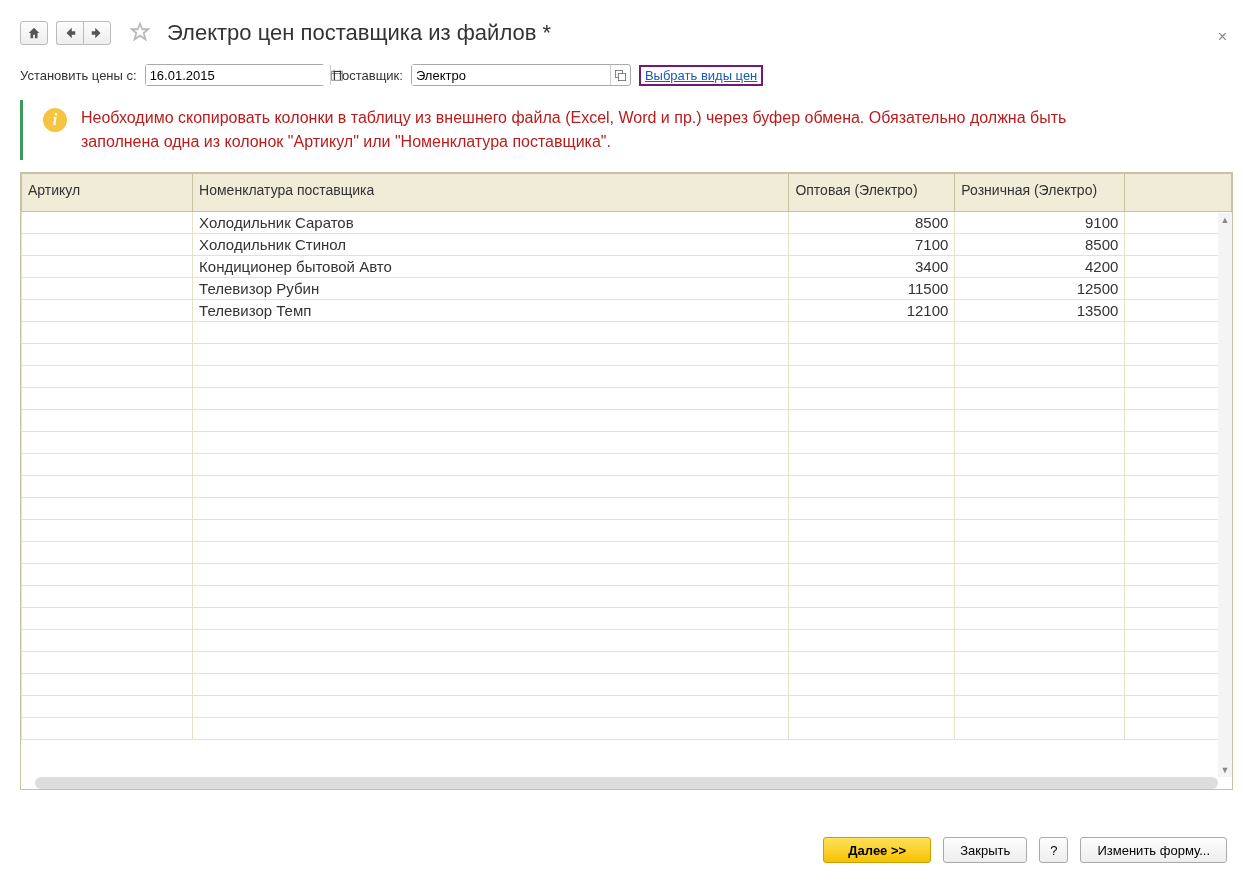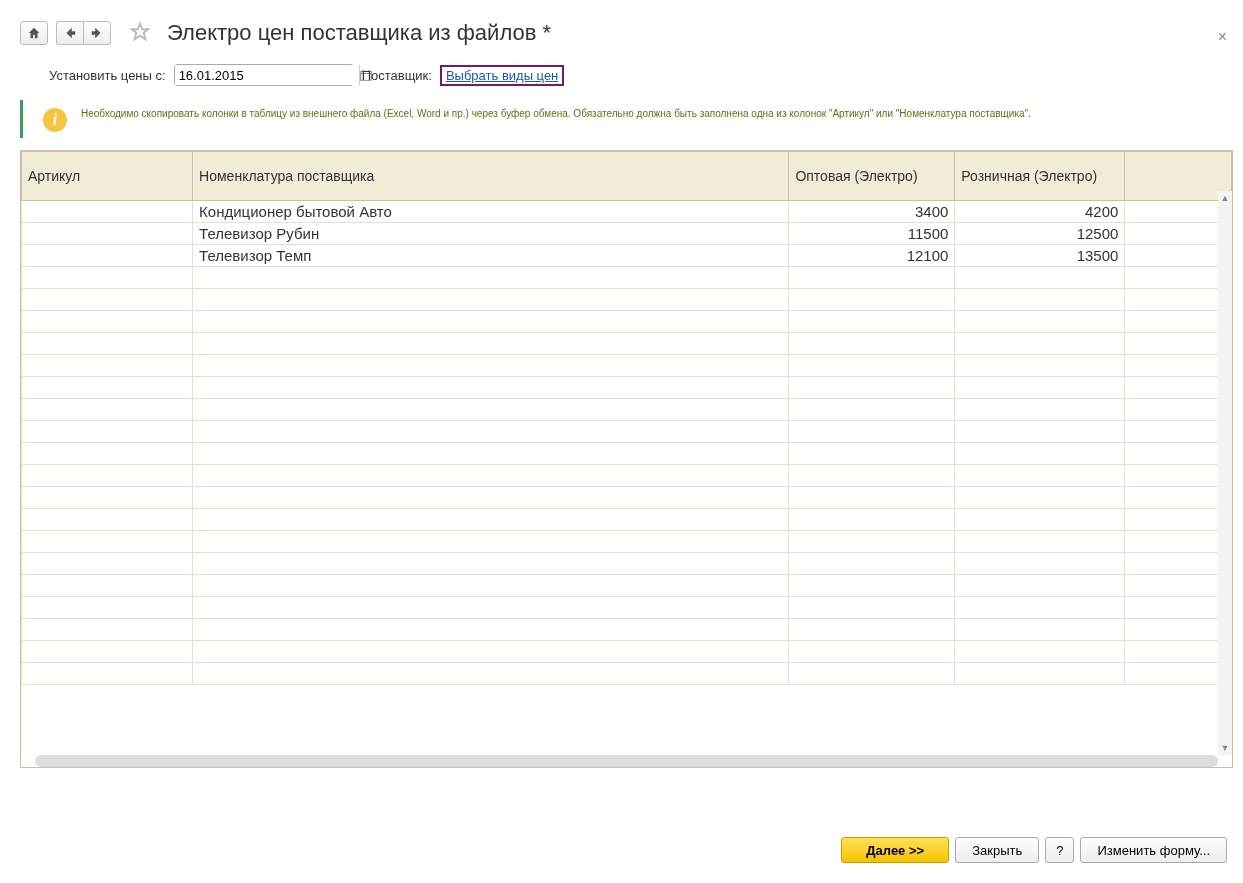--- a/index.html
+++ b/index.html
@@ -49,21 +49,20 @@
     right: 16px;
     font-size: 16px;
     color: #888;
     cursor: pointer;
   }
   .params-row {
     display: flex;
     align-items: center;
     gap: 8px;
     margin-bottom: 14px;
-    margin-left: 29px;
   }
   .param-label { font-size: 13px; color: #333; }
   .field-wrap {
     display: flex;
     align-items: flex-end;
     border: 1px solid #aaa;
     height: 22px;
     background: #fff;
     border-radius: 3px;
   }
@@ -110,43 +109,43 @@
     justify-content: center;
     color: #fff;
     font-weight: bold;
     font-style: italic;
     font-family: Georgia, serif;
     font-size: 16px;
     flex-shrink: 0;
     margin-top: 2px;
   }
   .info-text {
-    color: #4d7c0f;
-    font-size: 10px;
+    color: #b91c1c;
+    font-size: 16px;
     line-height: 1.5;
     max-width: 1000px;
   }
   .grid-container {
     border: 1px solid #c9c2a2;
     height: 618px;
     position: relative;
     overflow: hidden;
   }
   table.grid {
     width: 100%;
     border-collapse: collapse;
     table-layout: fixed;
   }
   table.grid th {
     background: #f0ecd8;
     border: 1px solid #c9c2a2;
     text-align: left;
     font-weight: normal;
     font-size: 14px;
-    padding: 16px 6px;
+    padding: 8px 6px;
     vertical-align: top;
     height: 38px;
   }
   table.grid td {
     border: 1px solid #e7e1c5;
     padding: 2px 6px;
     font-size: 15px;
     height: 22px;
     vertical-align: middle;
   }
@@ -176,21 +175,21 @@
     bottom: 0;
     height: 12px;
     background: #ddd;
     border-radius: 6px;
   }
   .footer-buttons {
     position: absolute;
     bottom: 20px;
     right: 16px;
     display: flex;
-    gap: 6px;
+    gap: 12px;
     align-items: center;
   }
   .btn {
     height: 26px;
     padding: 0 16px;
     border: 1px solid #aaa;
     border-radius: 3px;
     background: linear-gradient(#fdfdfd, #eee);
     font-size: 13px;
     cursor: pointer;
@@ -243,20 +242,29 @@
     <div class="field-btn">
       <svg width="12" height="12" viewBox="0 0 16 16">
           <rect x="1" y="3" width="14" height="12" fill="none" stroke="#666"></rect>
           <line x1="1" y1="6" x2="15" y2="6" stroke="#666"></line>
           <line x1="4" y1="1" x2="4" y2="4" stroke="#666"></line>
           <line x1="12" y1="1" x2="12" y2="4" stroke="#666"></line>
         </svg>
     </div>
   </div>
   <span class="param-label">Поставщик:</span>
+  <div class="field-wrap" style="width:220px">
+    <input type="text" value="Электро" style="">
+    <div class="field-btn">
+      <svg width="11" height="11" viewBox="0 0 14 14">
+          <rect x="0.5" y="0.5" width="9" height="9" fill="none" stroke="#666"></rect>
+          <rect x="4.5" y="4.5" width="9" height="9" fill="#fff" stroke="#666"></rect>
+        </svg>
+    </div>
+  </div>
   <span class="link-btn">Выбрать виды цен</span>
 </div>
 
 <div class="info-box">
   <div class="info-icon">i</div>
   <div class="info-text">Необходимо скопировать колонки в таблицу из внешнего файла (Excel, Word и пр.) через буфер обмена. Обязательно должна быть заполнена одна из колонок "Артикул" или "Номенклатура поставщика".</div>
 </div>
 
 <div class="grid-container">
   <table class="grid">
@@ -272,20 +280,34 @@
         <th>Артикул</th>
         <th>Номенклатура поставщика</th>
         <th>Оптовая (Электро)</th>
         <th>Розничная (Электро)</th>
         <th></th>
       </tr>
     </thead>
     <tbody id="grid-body">
         <tr>
           <td></td>
+          <td>Холодильник Саратов</td>
+          <td class="num">8500</td>
+          <td class="num">9100</td>
+          <td></td>
+        </tr>
+        <tr>
+          <td></td>
+          <td>Холодильник Стинол</td>
+          <td class="num">7100</td>
+          <td class="num">8500</td>
+          <td></td>
+        </tr>
+        <tr>
+          <td></td>
           <td>Кондиционер бытовой Авто</td>
           <td class="num">3400</td>
           <td class="num">4200</td>
           <td></td>
         </tr>
         <tr>
           <td></td>
           <td>Телевизор Рубин</td>
           <td class="num">11500</td>
           <td class="num">12500</td>

